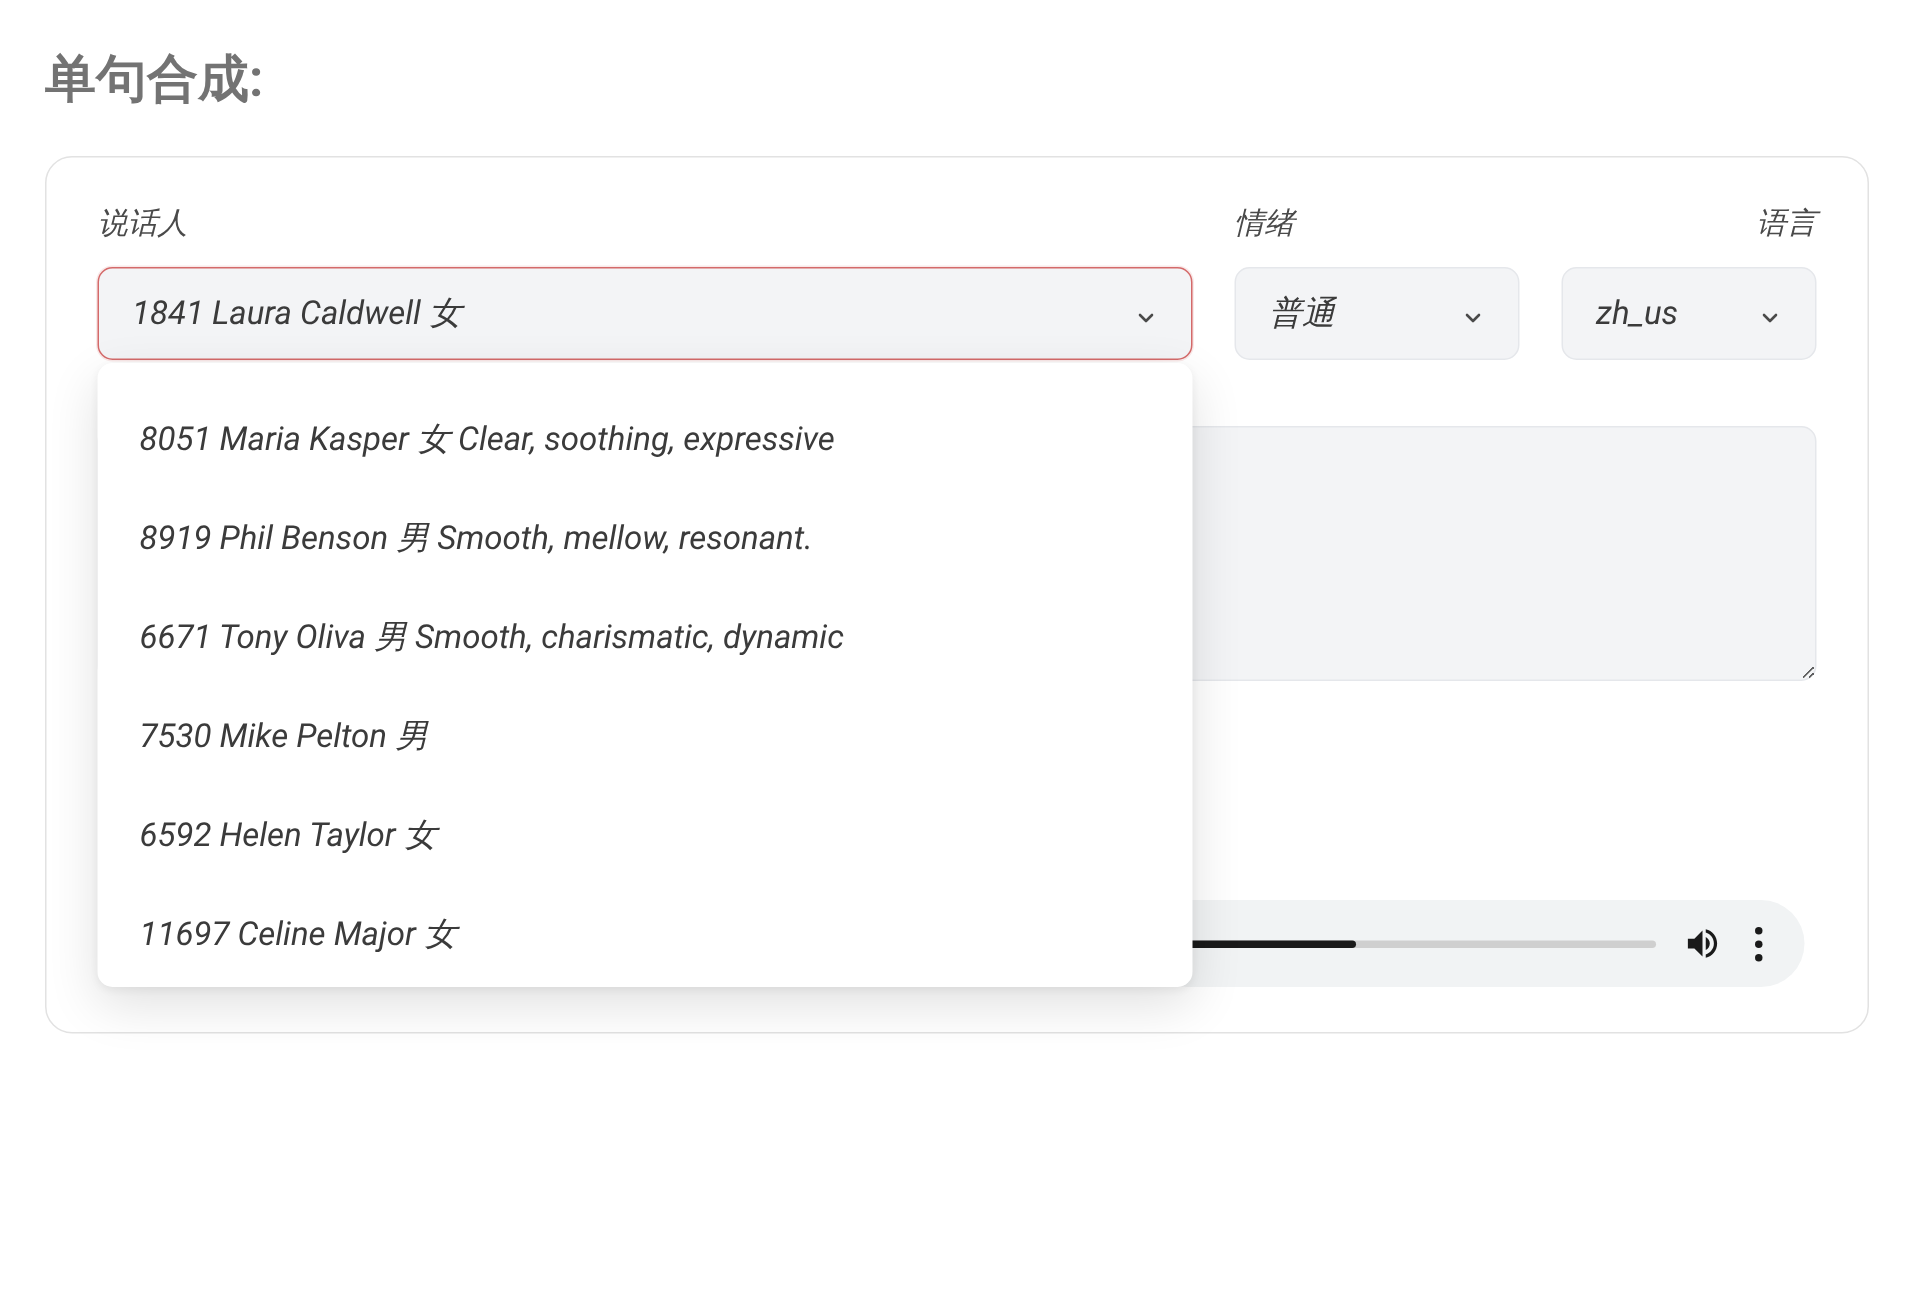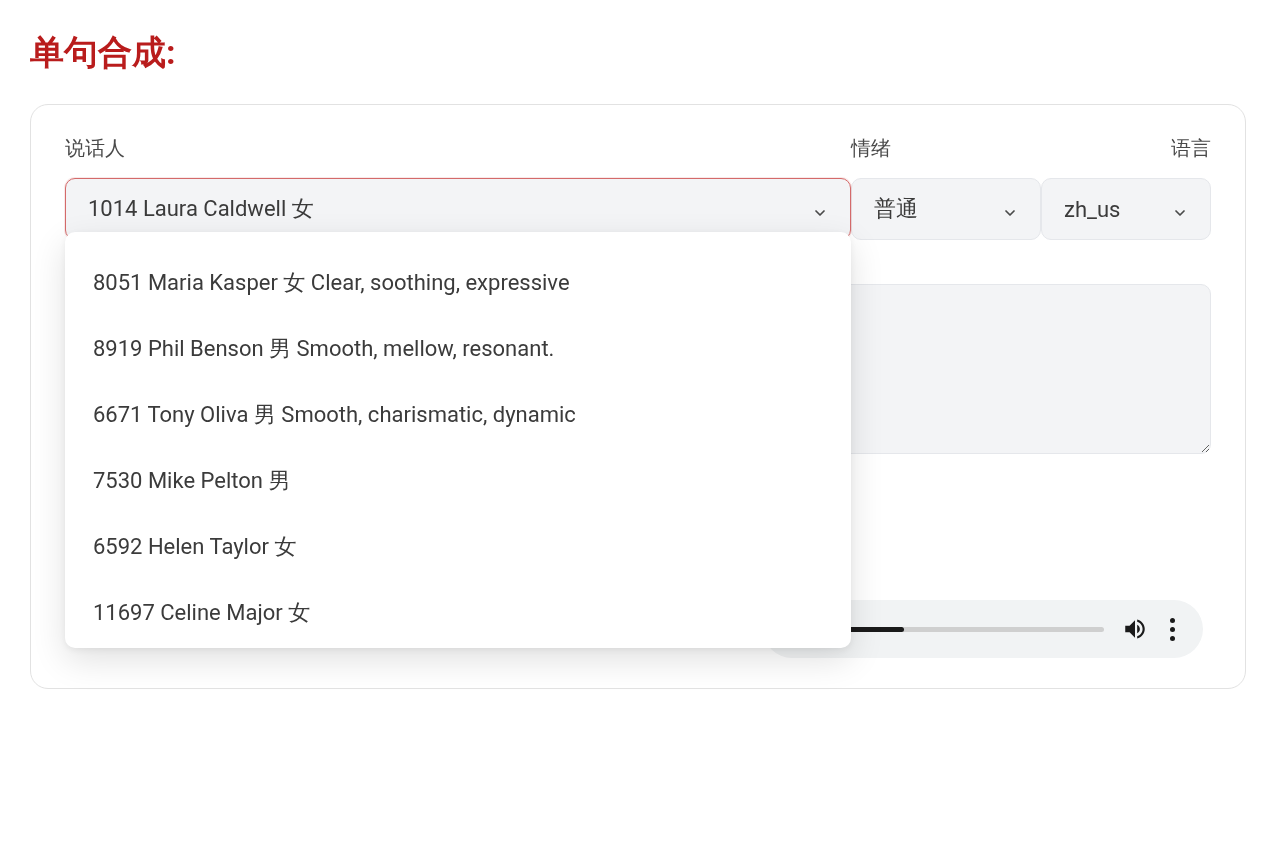--- a/index.html
+++ b/index.html
@@ -10,31 +10,33 @@
     body {
       font-family: -apple-system, BlinkMacSystemFont, "Segoe UI", Roboto, "Helvetica Neue", Arial, sans-serif;
       background: #ffffff;
       padding: 30px;
       color: #303030;
     }
     .page-title {
       font-size: 34px;
       font-weight: 700;
       margin-bottom: 28px;
-      color: #b91c1c;
+      color: #737373;
     }
     .panel {
       border: 1px solid #e2e2e2;
       border-radius: 18px;
       padding: 30px 34px;
       position: relative;
     }
     .row {
       display: flex;
+      gap: 28px;
       align-items: flex-end;
+      font-style: italic;
     }
     .field {
       display: flex;
       flex-direction: column;
     }
     .field-speaker {
       flex: 1;
     }
     .field-emotion {
       width: 190px;
@@ -71,21 +73,21 @@
       box-shadow: 0 0 0 1px rgba(212,106,106,0.15);
     }
     .chevron {
       width: 16px;
       height: 16px;
       display: inline-block;
     }
     .chevron svg { width: 100%; height: 100%; }
     .dropdown {
       position: absolute;
-      top: 54px;
+      top: 64px;
       left: 0;
       right: 0;
       background: #ffffff;
       border-radius: 10px;
       box-shadow: 0 12px 34px rgba(0,0,0,0.12), 0 2px 6px rgba(0,0,0,0.06);
       padding: 18px 0;
       z-index: 20;
       max-height: 530px;
       overflow: hidden;
     }
@@ -201,21 +203,21 @@
     <div>i3综合社区</div>
     <div class="sub">www.i3zh.com</div>
   </div>
 
   <div class="row">
 
     <div class="field field-speaker">
       <label class="field-label">说话人</label>
       <div class="select-wrap">
         <div class="select-box focused">
-          <span>1014 Laura Caldwell 女</span>
+          <span>1841 Laura Caldwell 女</span>
           <span class="chevron">
             <svg viewBox="0 0 24 24" fill="none" stroke="#4a4a4a" stroke-width="2.6" stroke-linecap="round" stroke-linejoin="round">
                 <polyline points="6 9 12 15 18 9"></polyline>
               </svg>
           </span>
         </div>
         <div class="dropdown">
           <div class="dropdown-item">8051 Maria Kasper 女 Clear, soothing, expressive</div>
           <div class="dropdown-item">8919 Phil Benson 男 Smooth, mellow, resonant.</div>
           <div class="dropdown-item">6671 Tony Oliva 男 Smooth, charismatic, dynamic</div>

